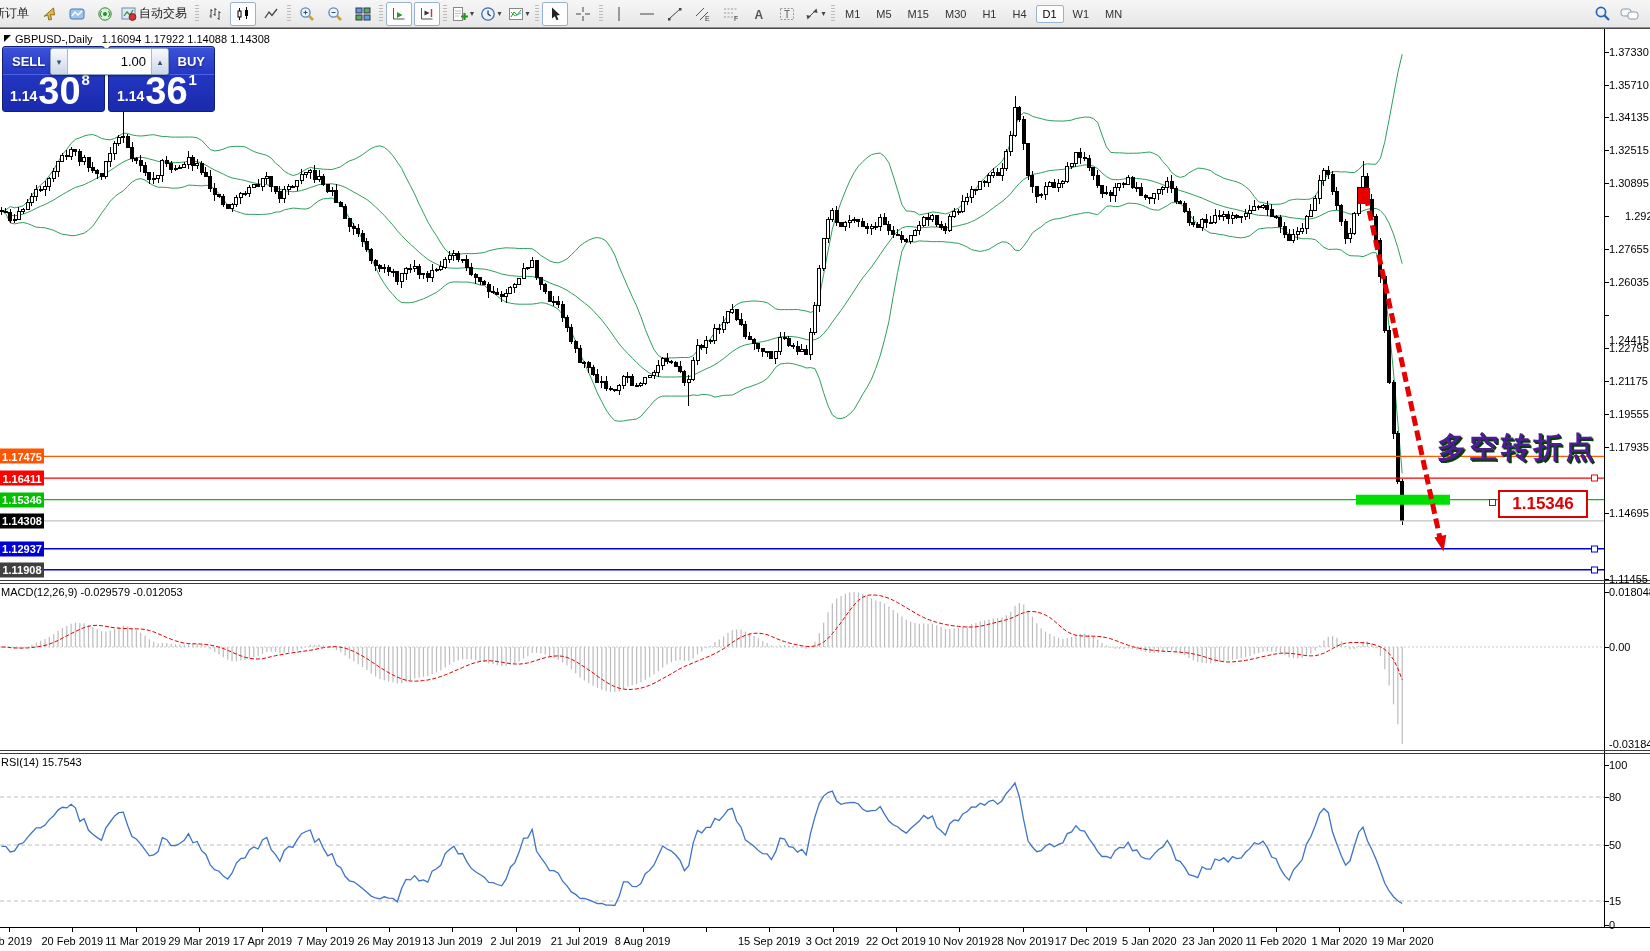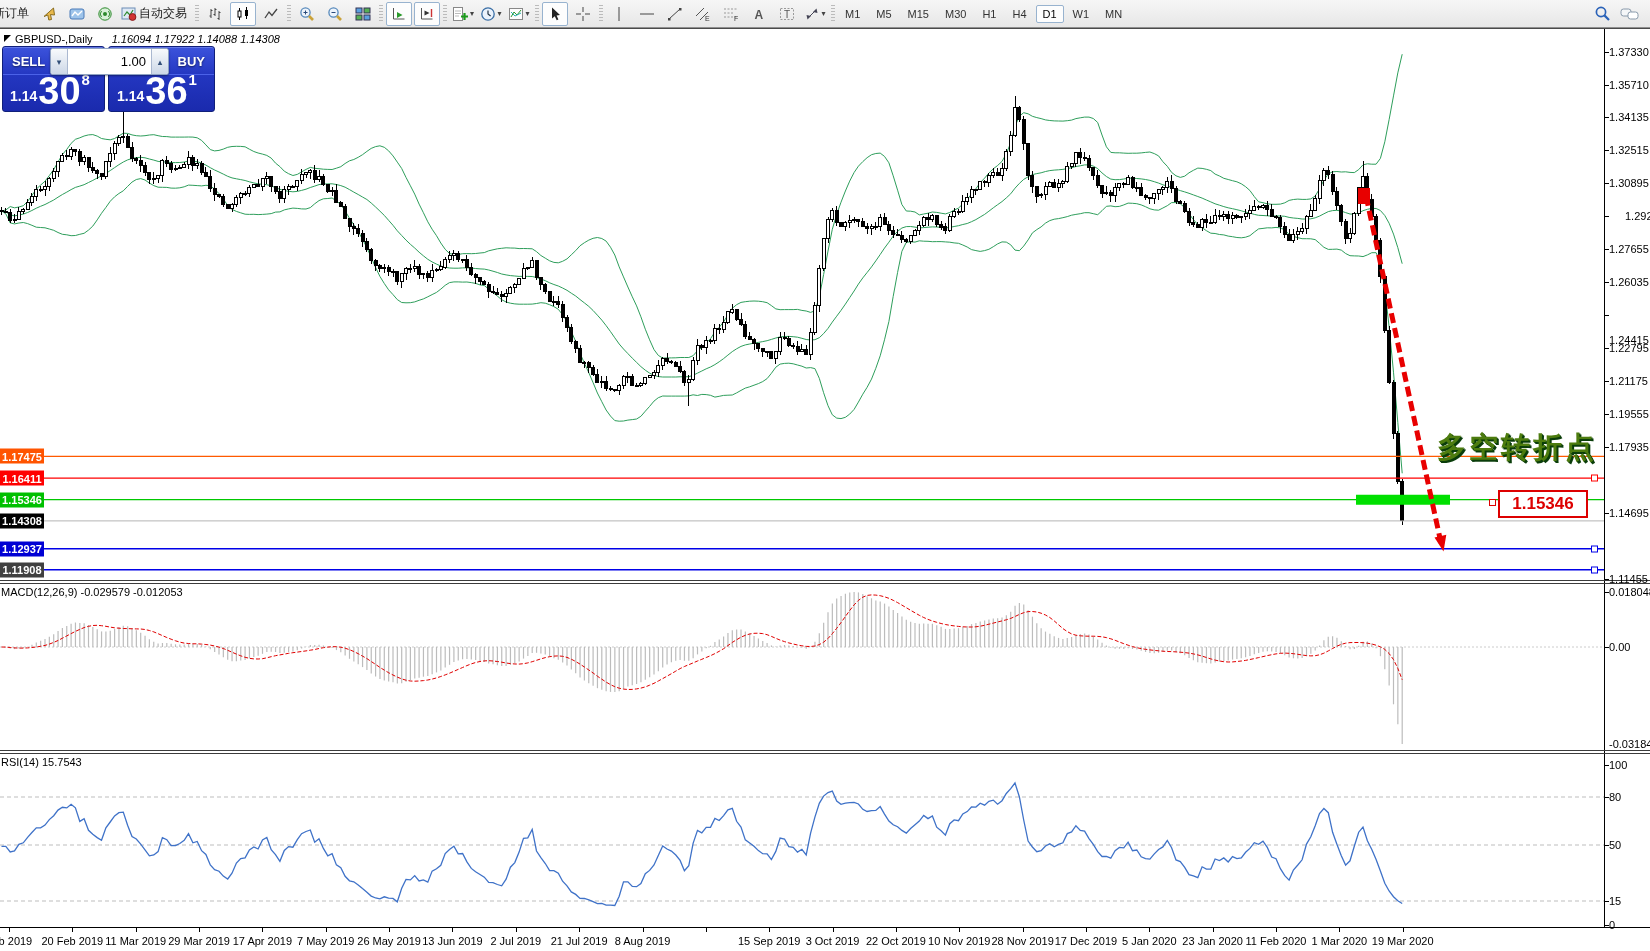--- a/index.html
+++ b/index.html
@@ -27,21 +27,21 @@
      border-left:7px solid #000;border-bottom:7px solid transparent;}
   .axlab{position:absolute;transform:translateY(-50%);font-size:11px;color:#000;white-space:nowrap;z-index:5;}
   .badge{position:absolute;left:1606px;width:44px;height:15px;transform:translateY(-50%);
          color:#fff;font-size:11px;font-weight:bold;display:flex;align-items:center;justify-content:center;z-index:6;}
   .datelab{position:absolute;top:935px;transform:translateX(-50%);font-size:11px;color:#000;white-space:nowrap;}
   .handle{position:absolute;width:5px;height:5px;background:#fff;border:1px solid #000;transform:translateY(-50%);z-index:6;}
   #macd-label,#rsi-label{position:absolute;left:1px;font-size:11px;color:#000;z-index:5;white-space:nowrap;}
   #macd-label{top:586px;}
   #rsi-label{top:756px;}
   
-  #turn-text{position:absolute;left:1437px;top:428px;font-size:29px;font-weight:bold;color:#4d7c0f;
+  #turn-text{position:absolute;left:1437px;top:428px;font-size:29px;font-weight:bold;color:#4c1d95;
              letter-spacing:3px;white-space:nowrap;z-index:12;
              text-shadow:2px 2px 0 #0a3d0a,1px 1px 0 #0a3d0a;}
   #price-box{position:absolute;left:1498px;top:490px;width:86px;height:24px;background:#fff;
              border:2px solid #dd0000;color:#dd0000;font-size:17px;font-weight:bold;
              display:flex;align-items:center;justify-content:center;z-index:12;}
   #price-box-handle{position:absolute;left:1489px;top:499px;width:5px;height:5px;background:#fff;border:1px solid #dd0000;z-index:12;}
   
   #trade-panel{position:absolute;left:2px;top:46px;width:211px;height:64px;z-index:30;}
   .tp-half{position:absolute;top:0;height:64px;border-radius:3px;border:1px solid #101f7a;
            background:linear-gradient(#3c53dc 0%,#2336c0 45%,#1a2aad 100%);box-shadow:inset 0 1px 0 #6378e8;}
@@ -1335,21 +1335,21 @@
         <line x1="1213.5" y1="928" x2="1213.5" y2="932" stroke="#000"></line>
         <line x1="1276.5" y1="928" x2="1276.5" y2="932" stroke="#000"></line>
         <line x1="1339.5" y1="928" x2="1339.5" y2="932" stroke="#000"></line>
         <line x1="1403.5" y1="928" x2="1403.5" y2="932" stroke="#000"></line>
       </g>
     </svg>
 
   <div id="title-marker"></div>
   <div id="chart-title">
     <span>GBPUSD-,Daily</span>
-    <span style="margin-left:16px;font-style:italic;">1.16094 1.17922 1.14088 1.14308</span>
+    <span style="margin-left:6px;">1.16094 1.17922 1.14088 1.14308</span>
   </div>
 
   <div id="trade-panel">
     <div class="tp-half" id="tp-sell">
       <span class="tp-side-label" id="sell-label">SELL</span>
       <div class="tp-strip"></div>
       <div class="bigprice" id="sell-price">
         <span class="bp-frac">1.14</span>
         <span class="bp-big">30</span>
         <span class="bp-sup">8</span>

